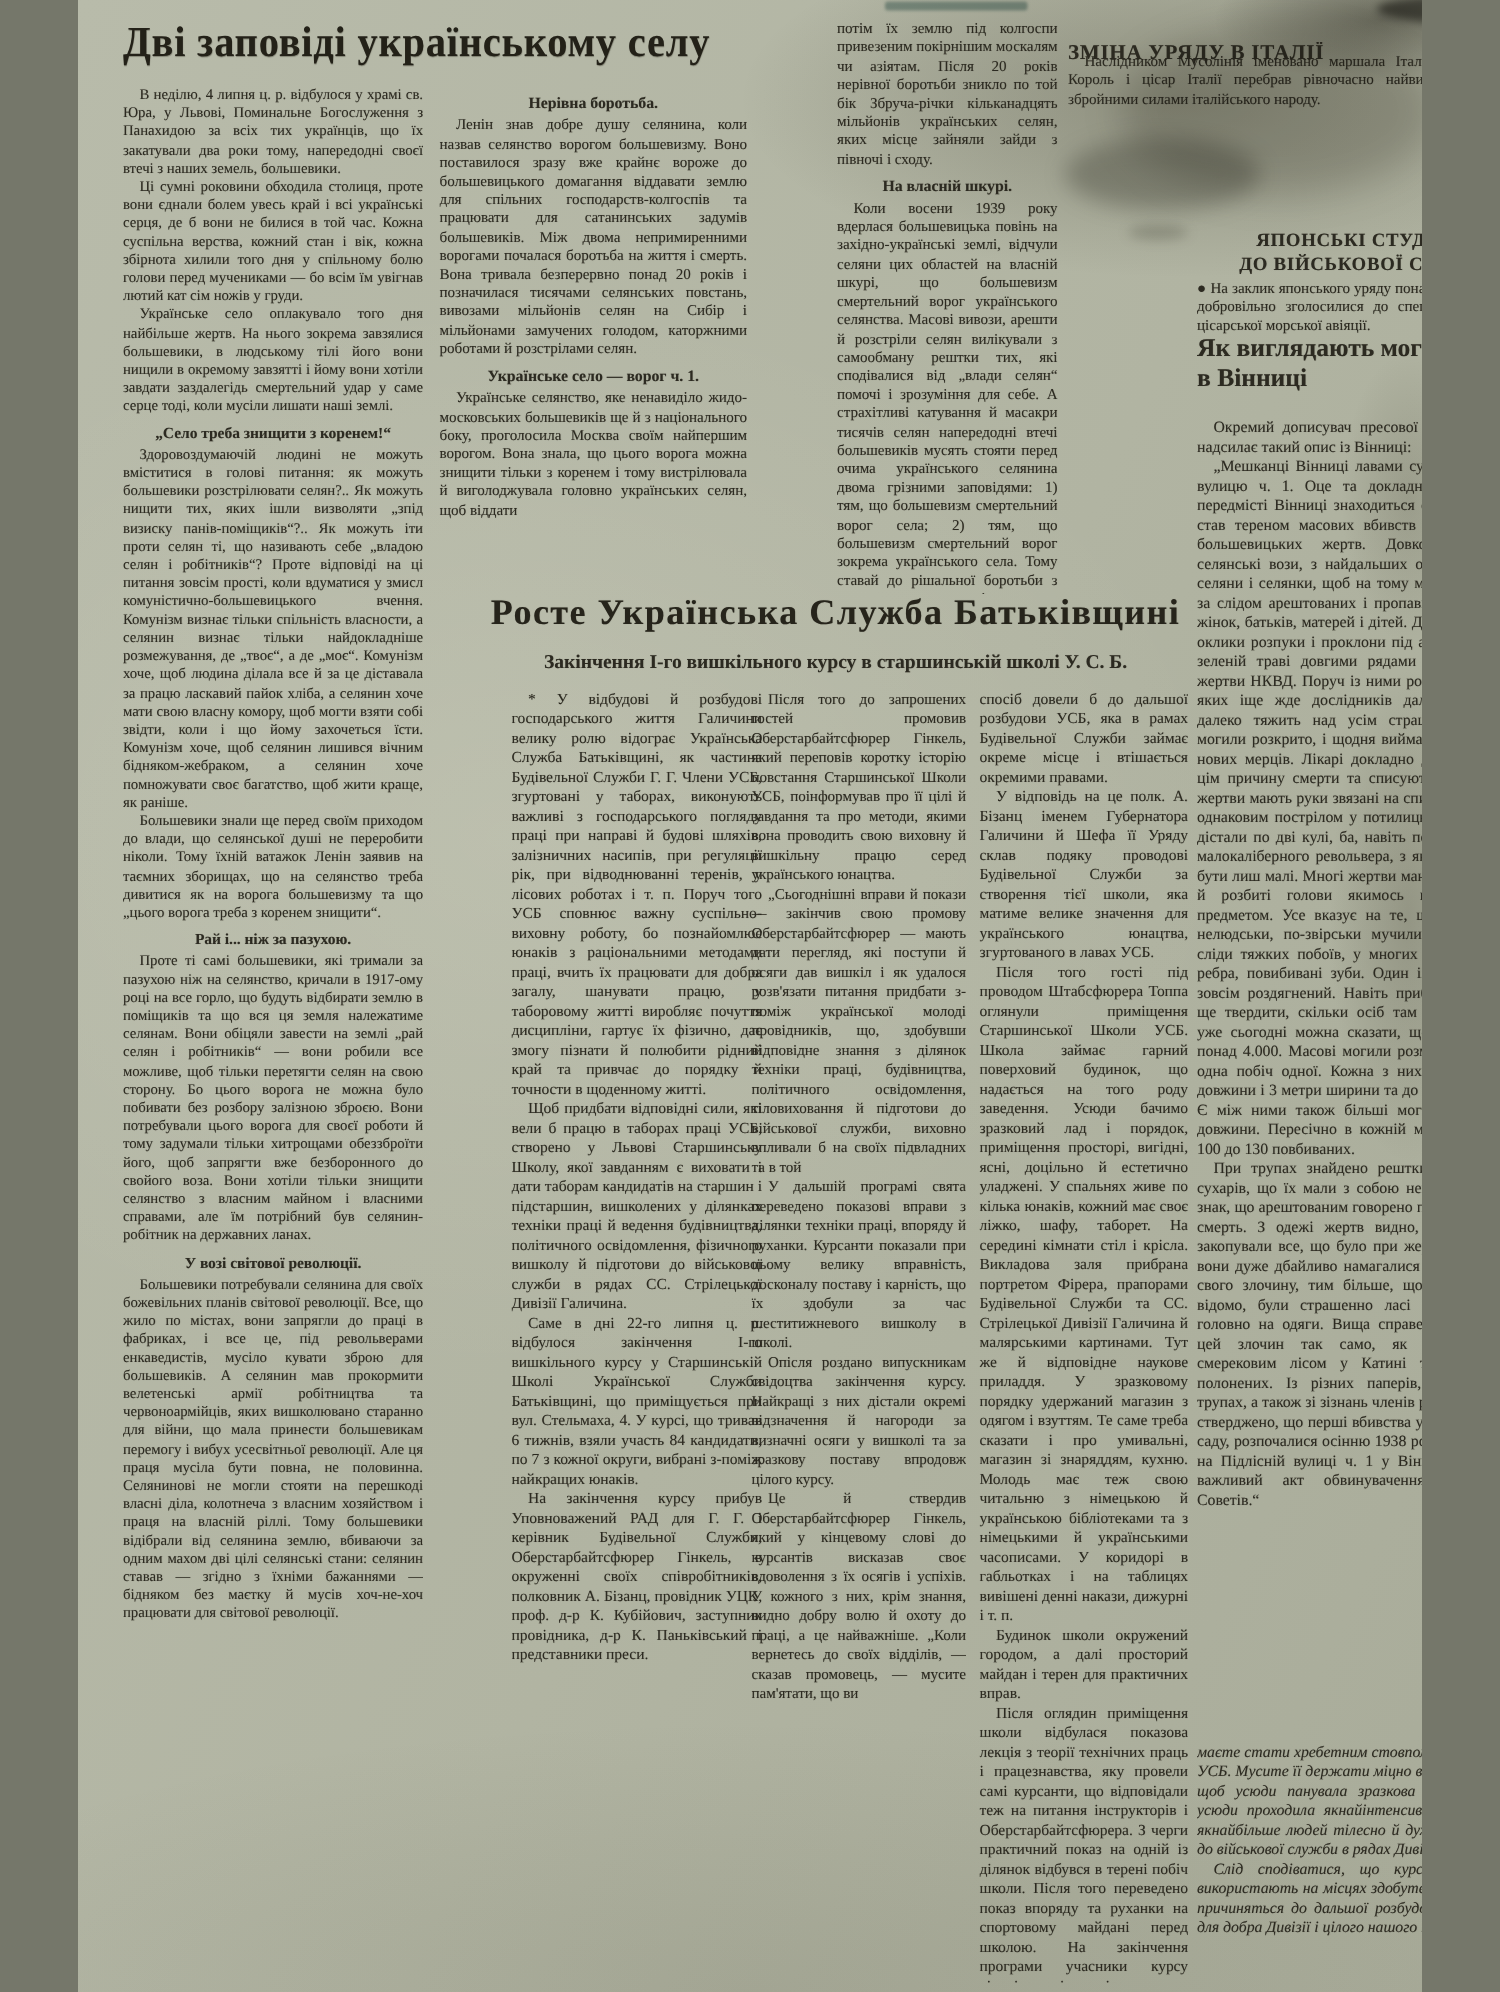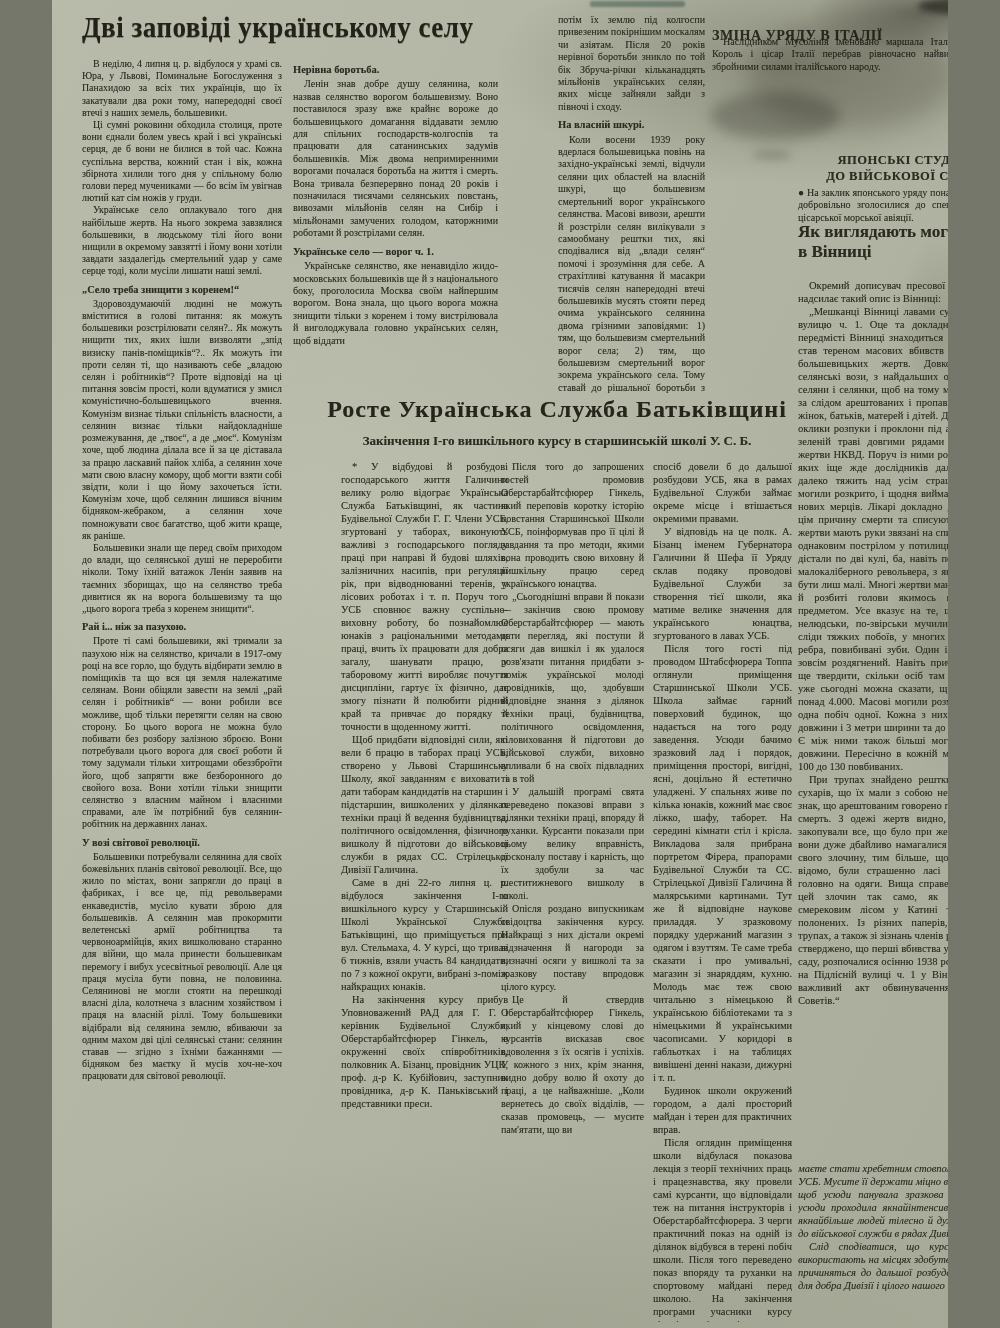--- a/index.html
+++ b/index.html
@@ -32,21 +32,21 @@
   .h-village{left:30px;top:12px;width:472px;font-size:27px;letter-spacing:0.5px;white-space:nowrap;color:#232118;transform:scaleY(1.06);transform-origin:top left;}
   .h-usb{left:268px;top:396px;width:474px;font-size:24px;letter-spacing:1px;text-align:center;white-space:nowrap;color:#26241b;}
   .usb-subtitle{left:268px;top:433px;width:474px;font-size:13px;font-weight:700;text-align:center;}
   .h-italy{left:660px;top:28px;width:316px;text-align:left;font-size:14px;letter-spacing:0.5px;}
   .h-japan{left:746px;top:152px;width:230px;text-align:center;font-size:12.5px;line-height:1.3;letter-spacing:0.5px;}
   .h-vinn{left:746px;top:222px;width:230px;text-align:left;font-size:17px;line-height:1.2;}
   .hl{display:block;}
 
   .body-text{font-size:10px;line-height:12.4px;text-align:justify;}
   .body-text p{margin:0;text-indent:11px;text-align:justify;}
-  .subhead{text-align:left;font-size:1.05em;margin:6px 0 2px;text-indent:0;}
+  .subhead{text-align:center;font-size:1.05em;margin:6px 0 2px;text-indent:0;}
   .no-ind p:first-child{text-indent:0;}
 
   .col1{left:30px;top:58px;width:200px;height:1262px;font-size:9.8px;line-height:12.2px;}
   .col2t{left:241px;top:58px;width:205px;height:338px;}
   .col3t{left:506px;top:14px;width:147px;height:382px;}
 
   .italy-cols{left:660px;top:36px;width:316px;height:106px;display:flex;gap:14px;}
   .italy-col{flex:1;margin:0;text-indent:10px;}
   .japan-text{left:746px;top:187px;width:230px;height:54px;}
   .japan-text p{text-indent:0;}

